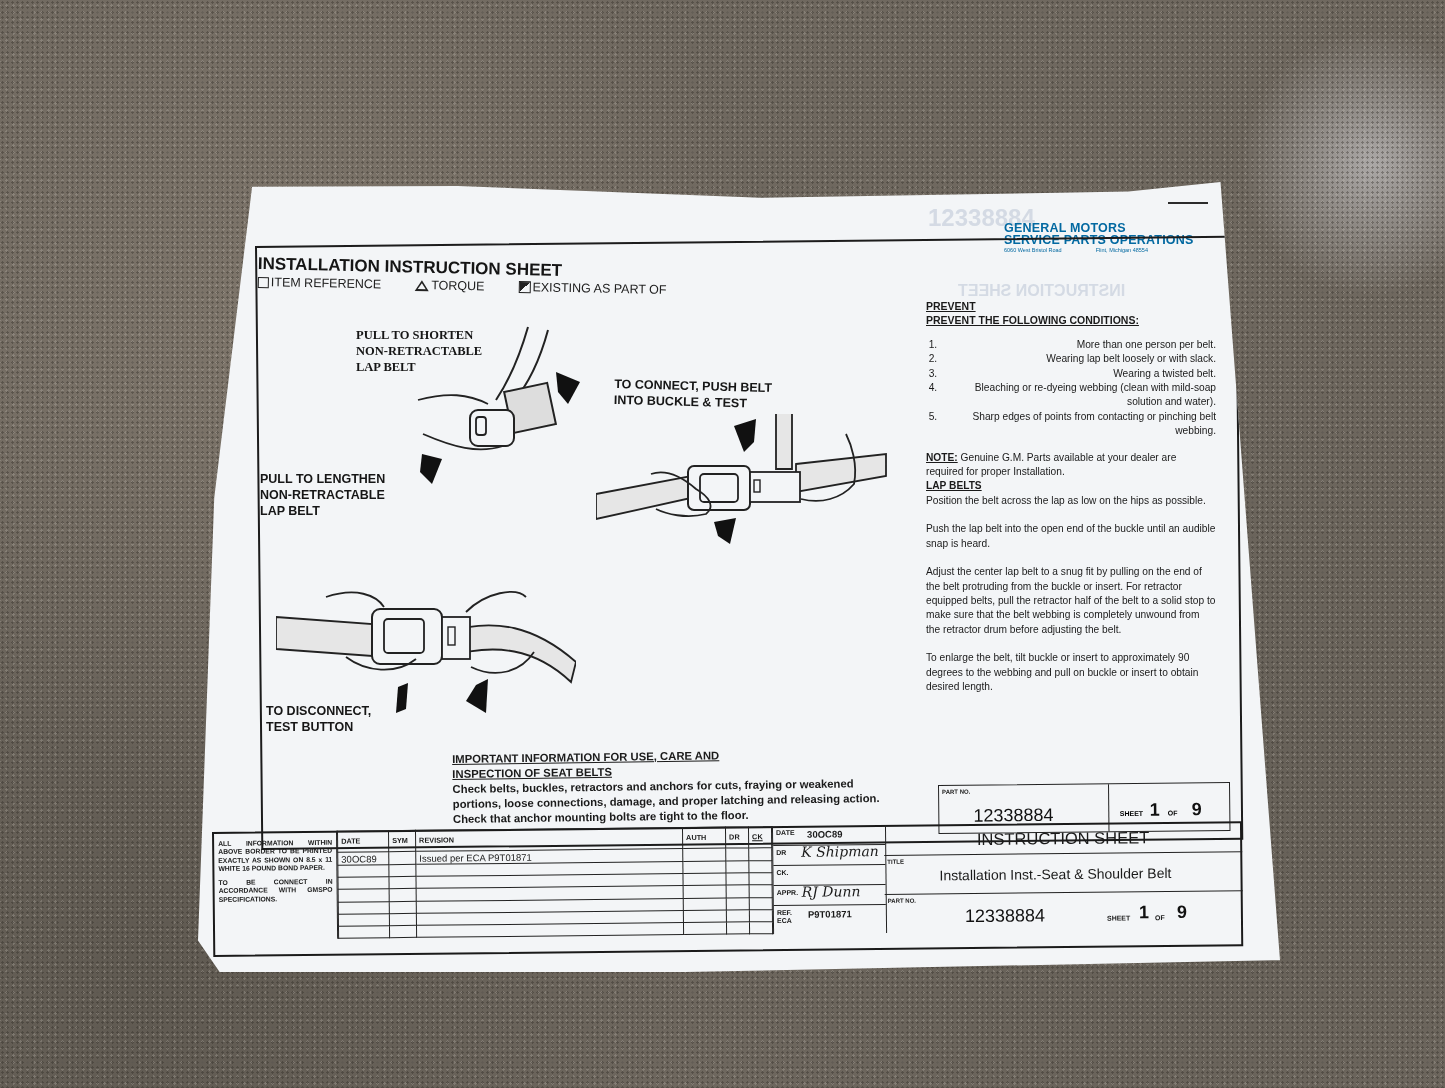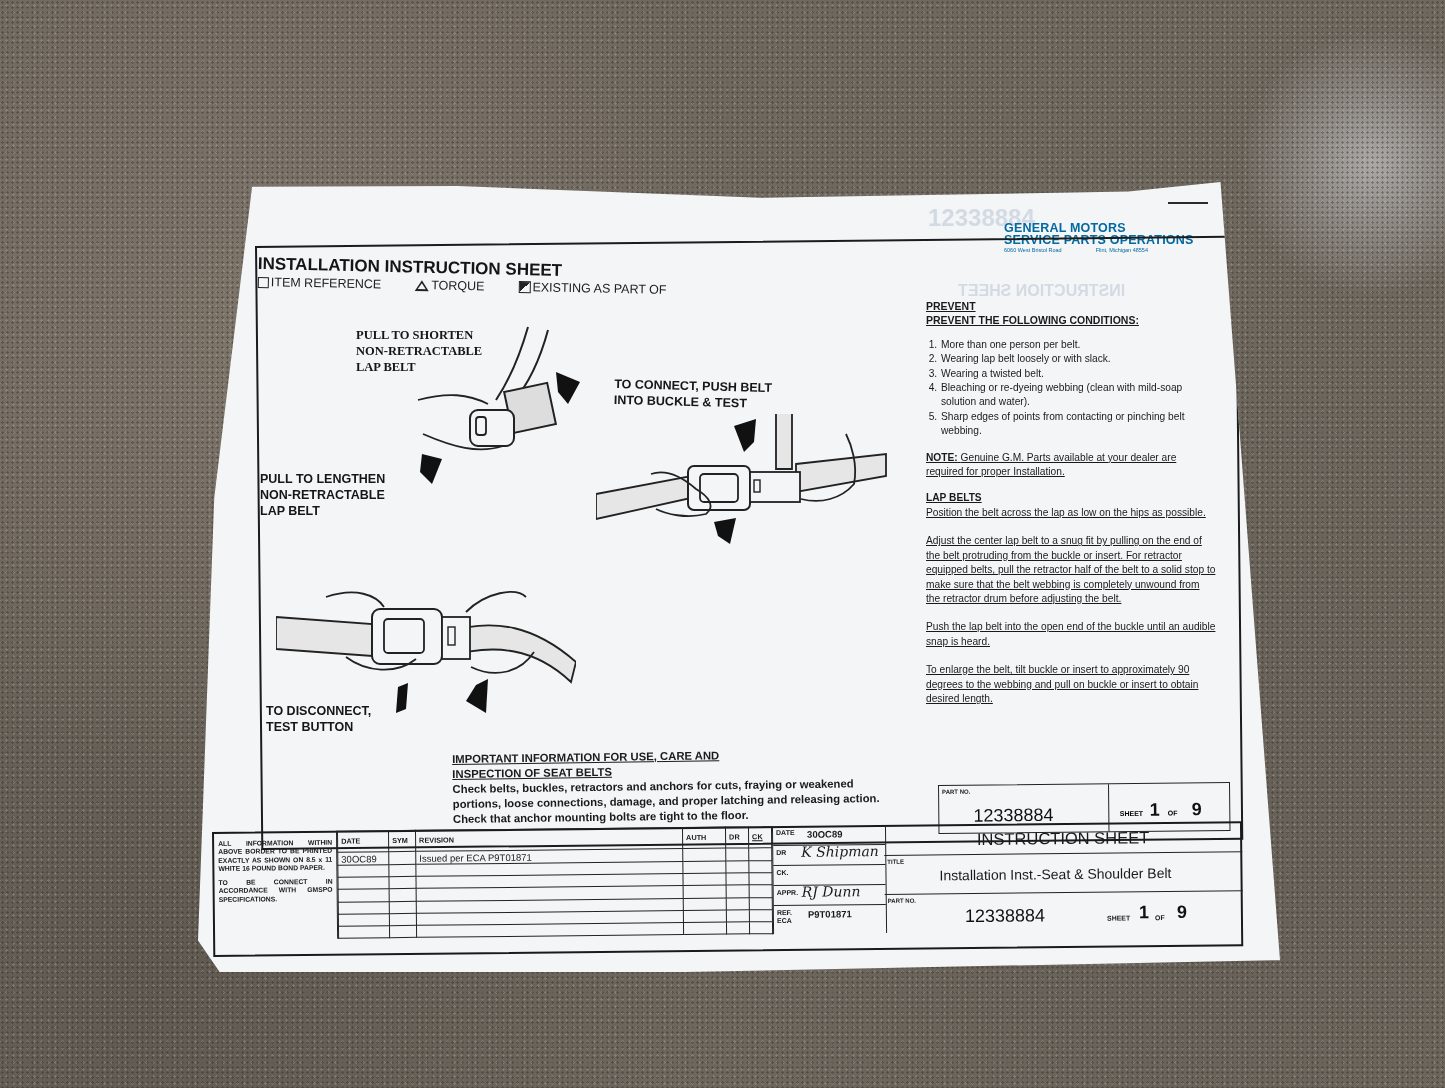--- a/index.html
+++ b/index.html
@@ -41,23 +41,23 @@
   .sym-box { width:9px; height:9px; border:1.4px solid #222; display:inline-block; }
   .sym-tri { width:0; height:0; border-left:7px solid transparent; border-right:7px solid transparent; border-bottom:11px solid #222; position:relative; display:inline-block; }
   .sym-tri::after { content:""; position:absolute; left:-4.5px; top:3px; border-left:4.5px solid transparent; border-right:4.5px solid transparent; border-bottom:6.5px solid #f3f5f7; }
   .sym-half { width:10px; height:10px; border:1.4px solid #222; background:linear-gradient(135deg, #222 50%, #f3f5f7 50%); display:inline-block; }
 
   .illus-label { position:absolute; font-size:12.5px; font-weight:bold; color:#161616; line-height:16px; }
   .illus { position:absolute; }
 
   .caution { position:absolute; left:728px; top:117px; width:290px; color:#1a1a1a; font-size:10.2px; line-height:14.4px; }
   .caution .hdr { font-weight:bold; text-decoration:underline; font-size:10.5px; }
-  .caution ol { margin:10px 0 0 0; padding-left:14px; }
+  .caution ol { margin:10px 0 0 0; padding-left:14px;text-align:right; }
   .caution ol li { padding-left:1px; }
-  .caution p { margin:0;text-decoration:underline; }
+  .caution p { margin:0; }
   .u { text-decoration:underline; font-weight:bold; }
 
   .important { position:absolute; left:254px; top:570px; color:#1b1b1b; font-size:11.3px; line-height:15px; transform:rotate(-0.8deg); transform-origin:0 0; }
   .important .hdr { font-weight:bold; text-decoration:underline; }
   .important .body { font-weight:bold; }
 
   .partbox-top { position:absolute; left:740px; top:603px; width:290px; height:47px; border:1.5px solid #222; transform:rotate(-0.6deg); transform-origin:0 0; display:flex; }
   .pb-cell { position:relative; border-right:1.5px solid #222; }
   .pb-cell:last-child { border-right:none; }
   .tiny-lbl { font-size:6px; font-weight:bold; position:absolute; left:3px; top:3px; color:#222; }
@@ -192,25 +192,25 @@
       <li>More than one person per belt.</li>
       <li>Wearing lap belt loosely or with slack.</li>
       <li>Wearing a twisted belt.</li>
       <li>Bleaching or re-dyeing webbing (clean with mild-soap solution and water).</li>
       <li>Sharp edges of points from contacting or pinching belt webbing.</li>
     </ol>
     <p style="margin-top:12px;">
       <span class="u">NOTE:</span>
       <span>Genuine G.M. Parts available at your dealer are required for proper Installation.</span>
     </p>
-    <div style="margin-top:12px;">
+    <div style="">
       <div class="u">LAP BELTS</div>
       <p>Position the belt across the lap as low on the hips as possible.</p>
+      <p style="margin-top:14px;">Push the lap belt into the open end of the buckle until an audible snap is heard.</p>
       <p style="margin-top:14px;">Adjust the center lap belt to a snug fit by pulling on the end of the belt protruding from the buckle or insert.  For retractor equipped belts, pull the retractor half of the belt to a solid stop to make sure that the belt webbing is completely unwound from the retractor drum before adjusting the belt.</p>
-      <p style="margin-top:14px;">Push the lap belt into the open end of the buckle until an audible snap is heard.</p>
       <p style="margin-top:14px;">To enlarge the belt, tilt buckle or insert to approximately 90 degrees to the webbing and pull on buckle or insert to obtain desired length.</p>
     </div>
   </div>
 
   <div class="important">
     <div class="hdr">IMPORTANT INFORMATION FOR USE, CARE AND</div>
     <div class="hdr">INSPECTION OF SEAT BELTS</div>
     <div class="body">Check belts, buckles, retractors and anchors for cuts, fraying   or weakened</div>
     <div class="body">portions, loose connections, damage, and proper latching and releasing action.</div>
     <div class="body">Check that anchor mounting bolts are tight to the floor.</div>

